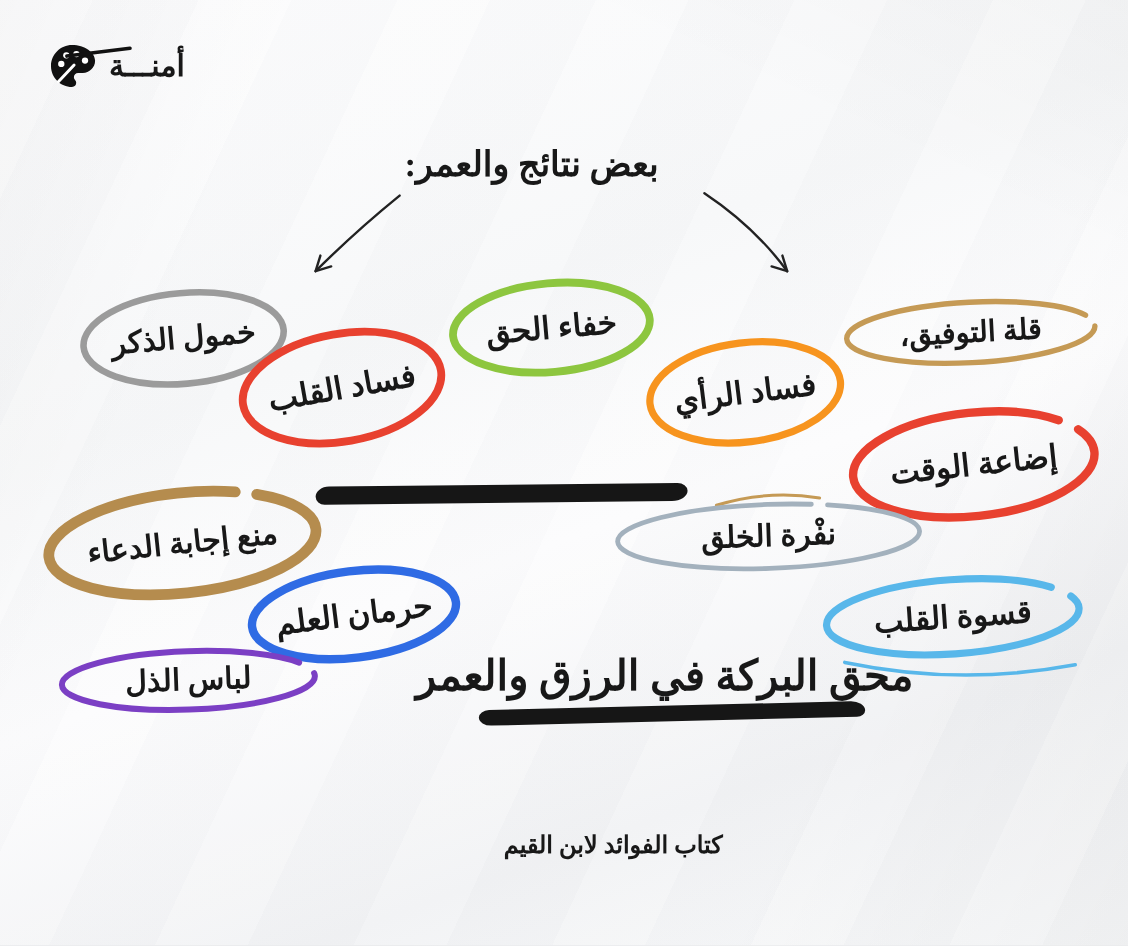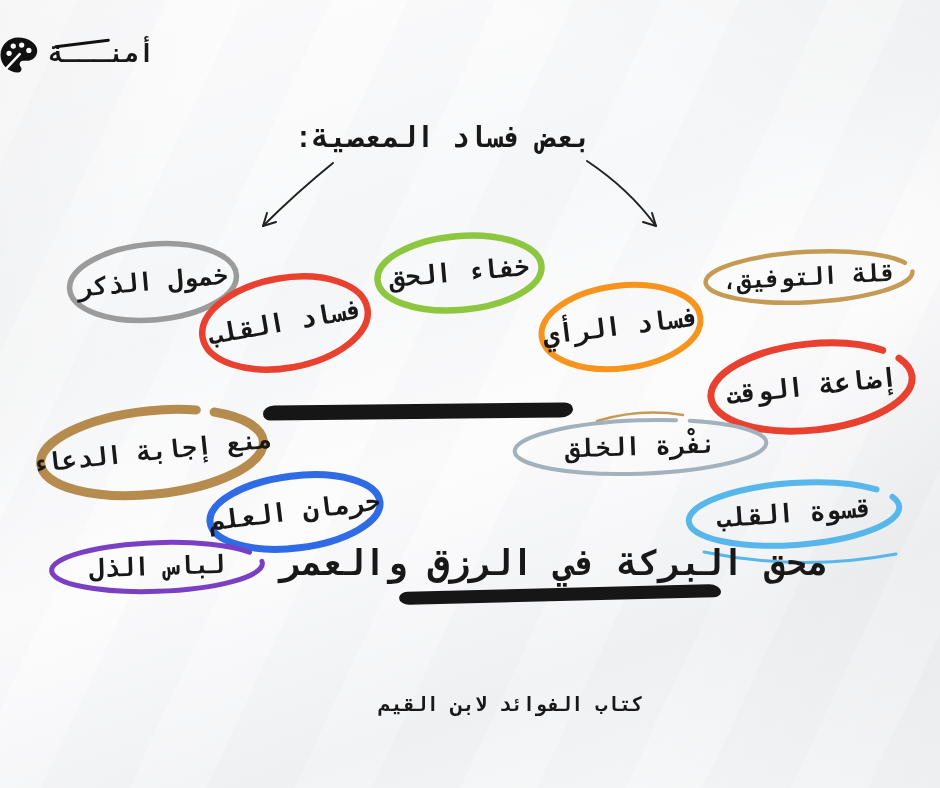--- a/index.html
+++ b/index.html
@@ -1,18 +1,18 @@
 <!DOCTYPE html>
 <html lang="ar" dir="rtl"><head>
 <meta charset="utf-8">
 <style>
   html,body{margin:0;padding:0;background:#e9eaec;}
   .canvas{
     position:relative;width:940px;height:788px;margin:0 auto;overflow:hidden;
-    font-family:Liberation Mono, monospace;color:#181818;
+    font-family:Liberation Serif, serif;color:#181818;
     background:
       linear-gradient(112deg, rgba(0,0,0,0.030) 0%, rgba(0,0,0,0) 20%),
       linear-gradient(295deg, rgba(0,0,0,0.040) 0%, rgba(0,0,0,0) 26%),
       linear-gradient(205deg, rgba(0,0,0,0.025) 0%, rgba(0,0,0,0) 18%),
       linear-gradient(160deg,#fdfdfe 0%,#f6f7f8 35%,#fcfcfd 55%,#f0f1f3 78%,#f9fafb 100%);
   }
   .canvas::after{
     content:"";position:absolute;inset:0;pointer-events:none;
     background:repeating-linear-gradient(115deg, rgba(255,255,255,0.35) 0 70px, rgba(226,228,232,0.18) 70px 150px);
     opacity:.45;
@@ -50,21 +50,21 @@
     <svg class="palette" viewBox="0 0 24 24" aria-hidden="true">
       <path d="M12 2C6.48 2 2 6.48 2 12s4.48 10 10 10c1.2 0 2-.9 2-2 0-.52-.2-.98-.55-1.35-.34-.36-.55-.83-.55-1.35 0-1.1.9-2 2-2h2.2c3.2 0 5.9-2.6 5.9-5.8C23 5.6 18.1 2 12 2z" fill="#111"></path>
       <circle cx="6.9" cy="11" r="1.5" fill="#fff"></circle>
       <circle cx="9.3" cy="6.9" r="1.5" fill="#fff"></circle>
       <circle cx="14.1" cy="6.3" r="1.5" fill="#fff"></circle>
       <circle cx="18.2" cy="9.4" r="1.5" fill="#fff"></circle>
       <path d="M5.5 19.5 L13 11.5" stroke="#fff" stroke-width="1.4" stroke-linecap="round"></path>
     </svg>
   </div>
 
-  <div class="title">بعض فساد المعصية:</div>
+  <div class="title">بعض نتائج والعمر:</div>
 
   <svg class="arrows" viewBox="0 0 420 90" aria-hidden="true">
     <path d="M83,8 Q46,38 13,71"></path>
     <path d="M13,71 L17,58 M13,71 L26,67"></path>
     <path d="M337,6 Q379,34 406,71"></path>
     <path d="M406,71 L393,67 M406,71 L402,58"></path>
   </svg>
 
   <div class="item" style="left:64px;top:238px;width:178px;height:88px;--rot:-5deg;font-size:25px">
     <svg class="ring" viewBox="0 0 200 100" preserveAspectRatio="none">

